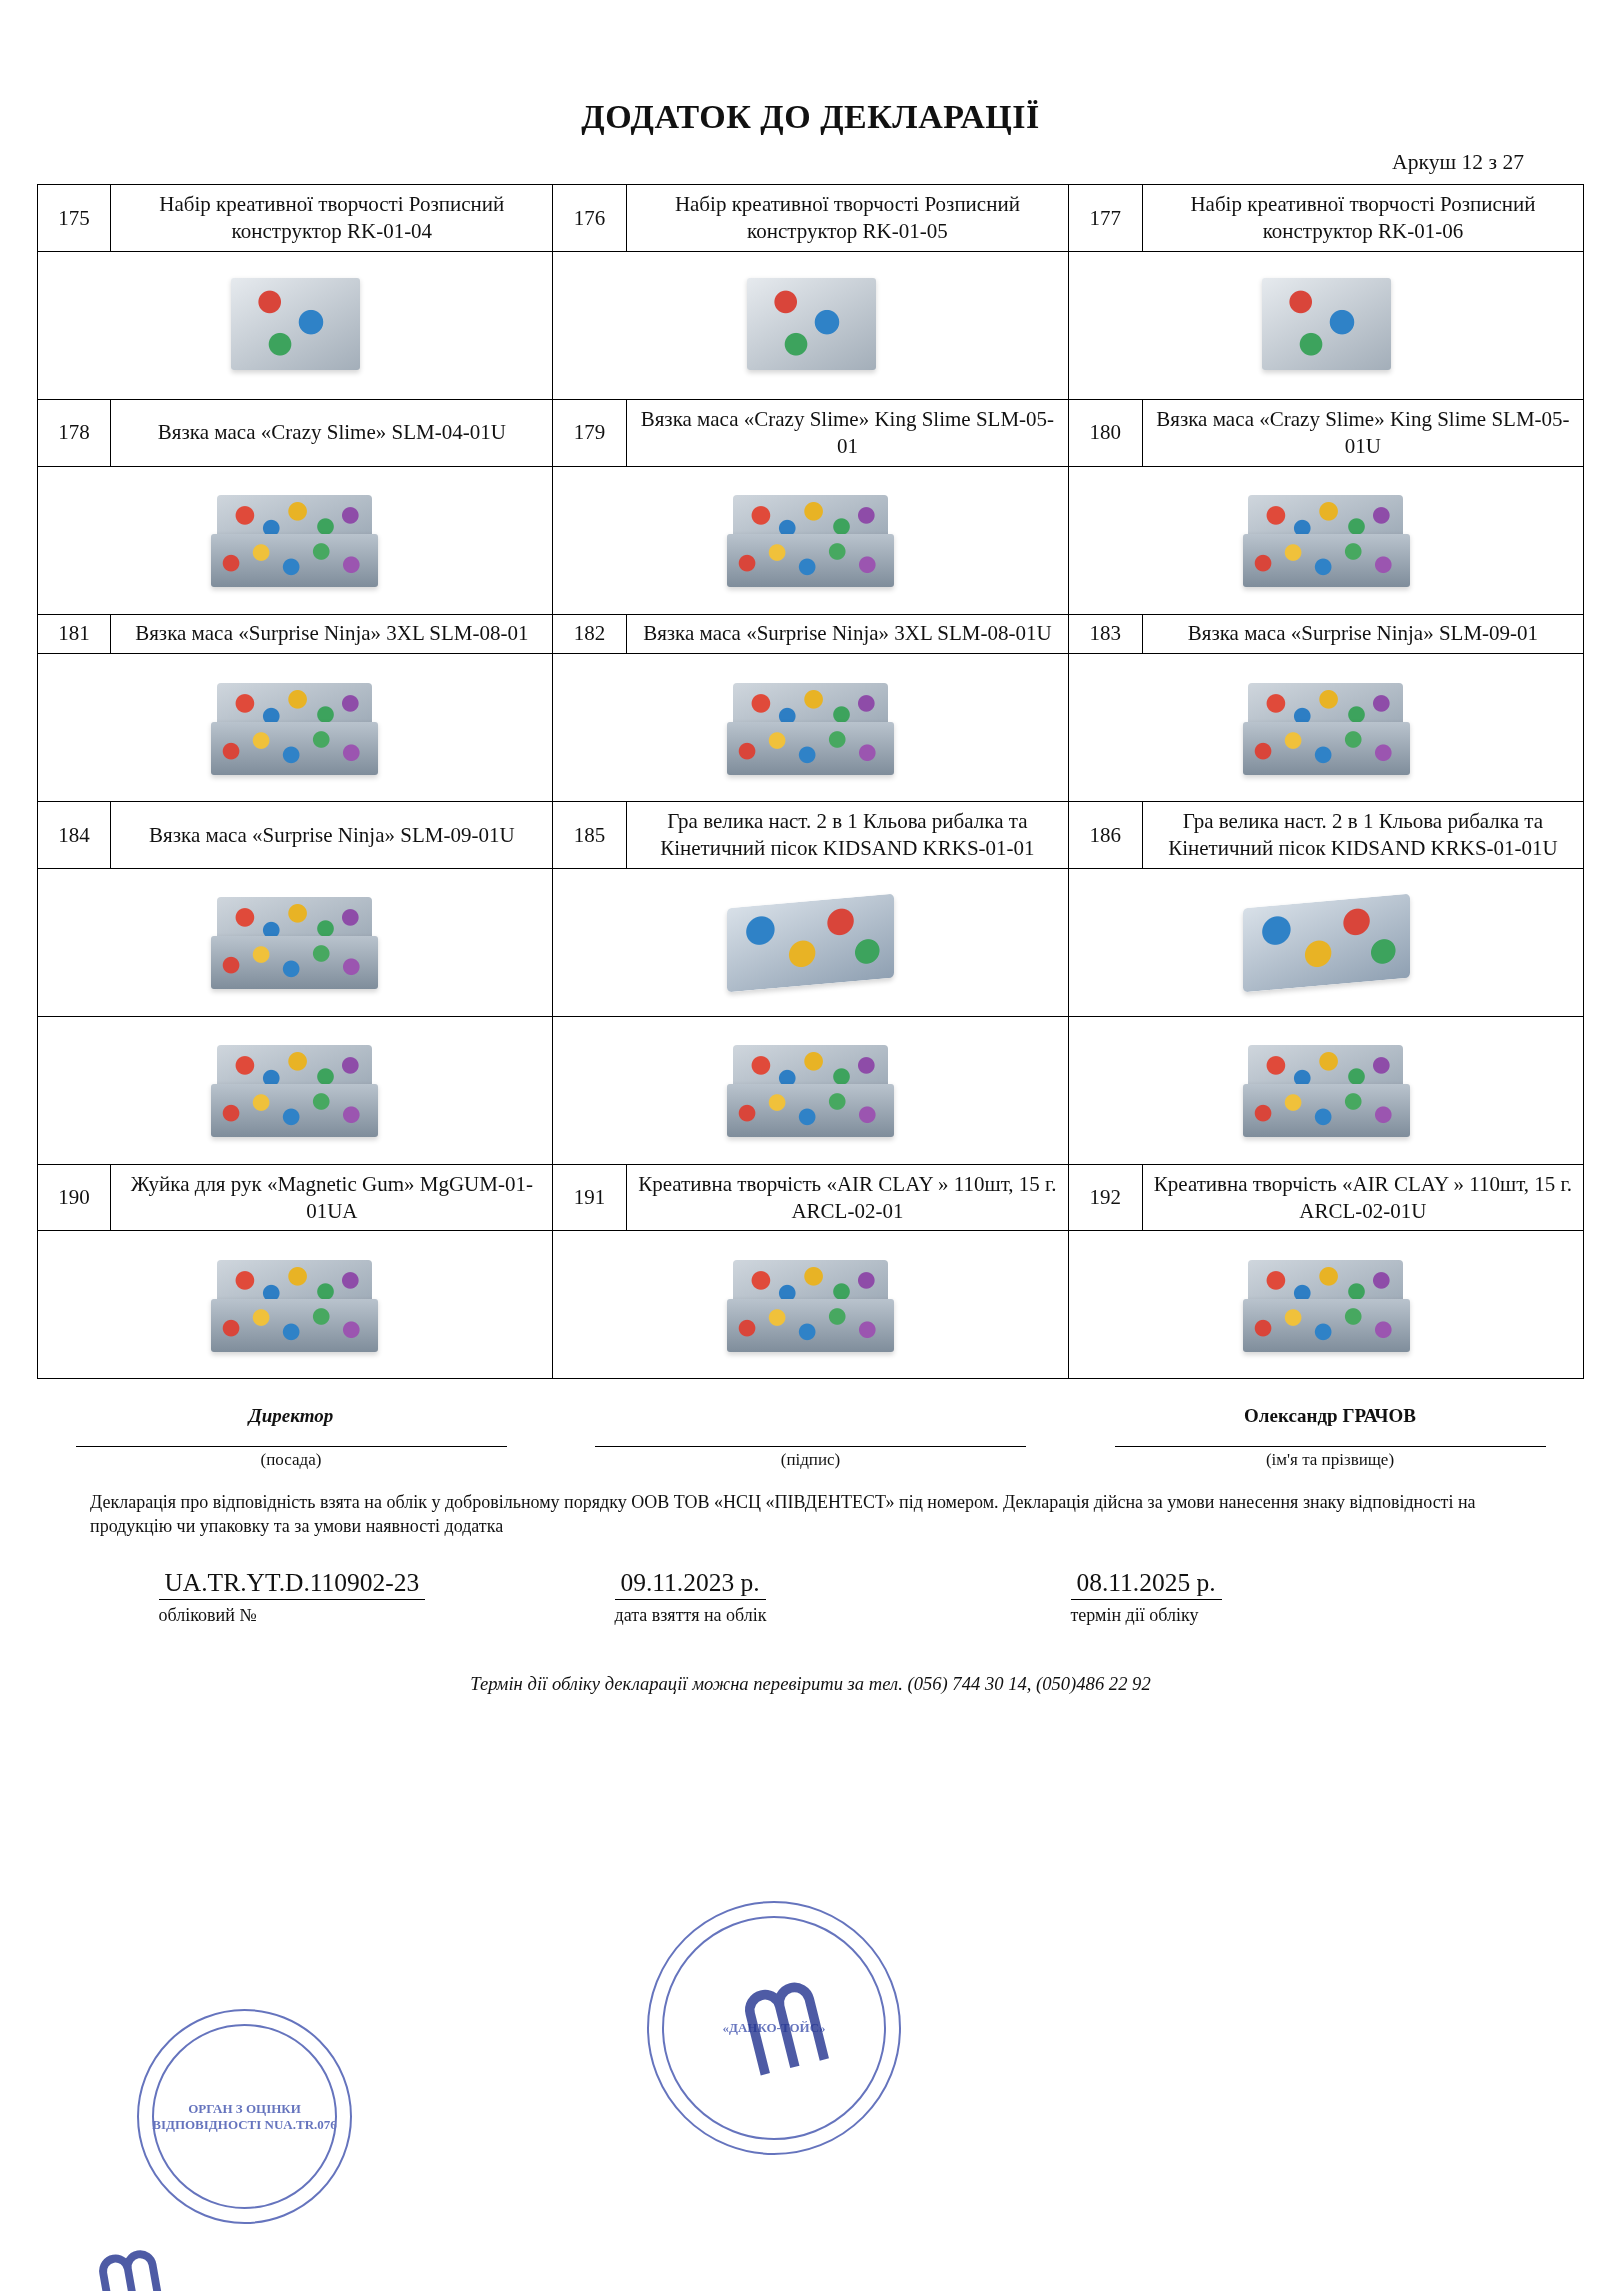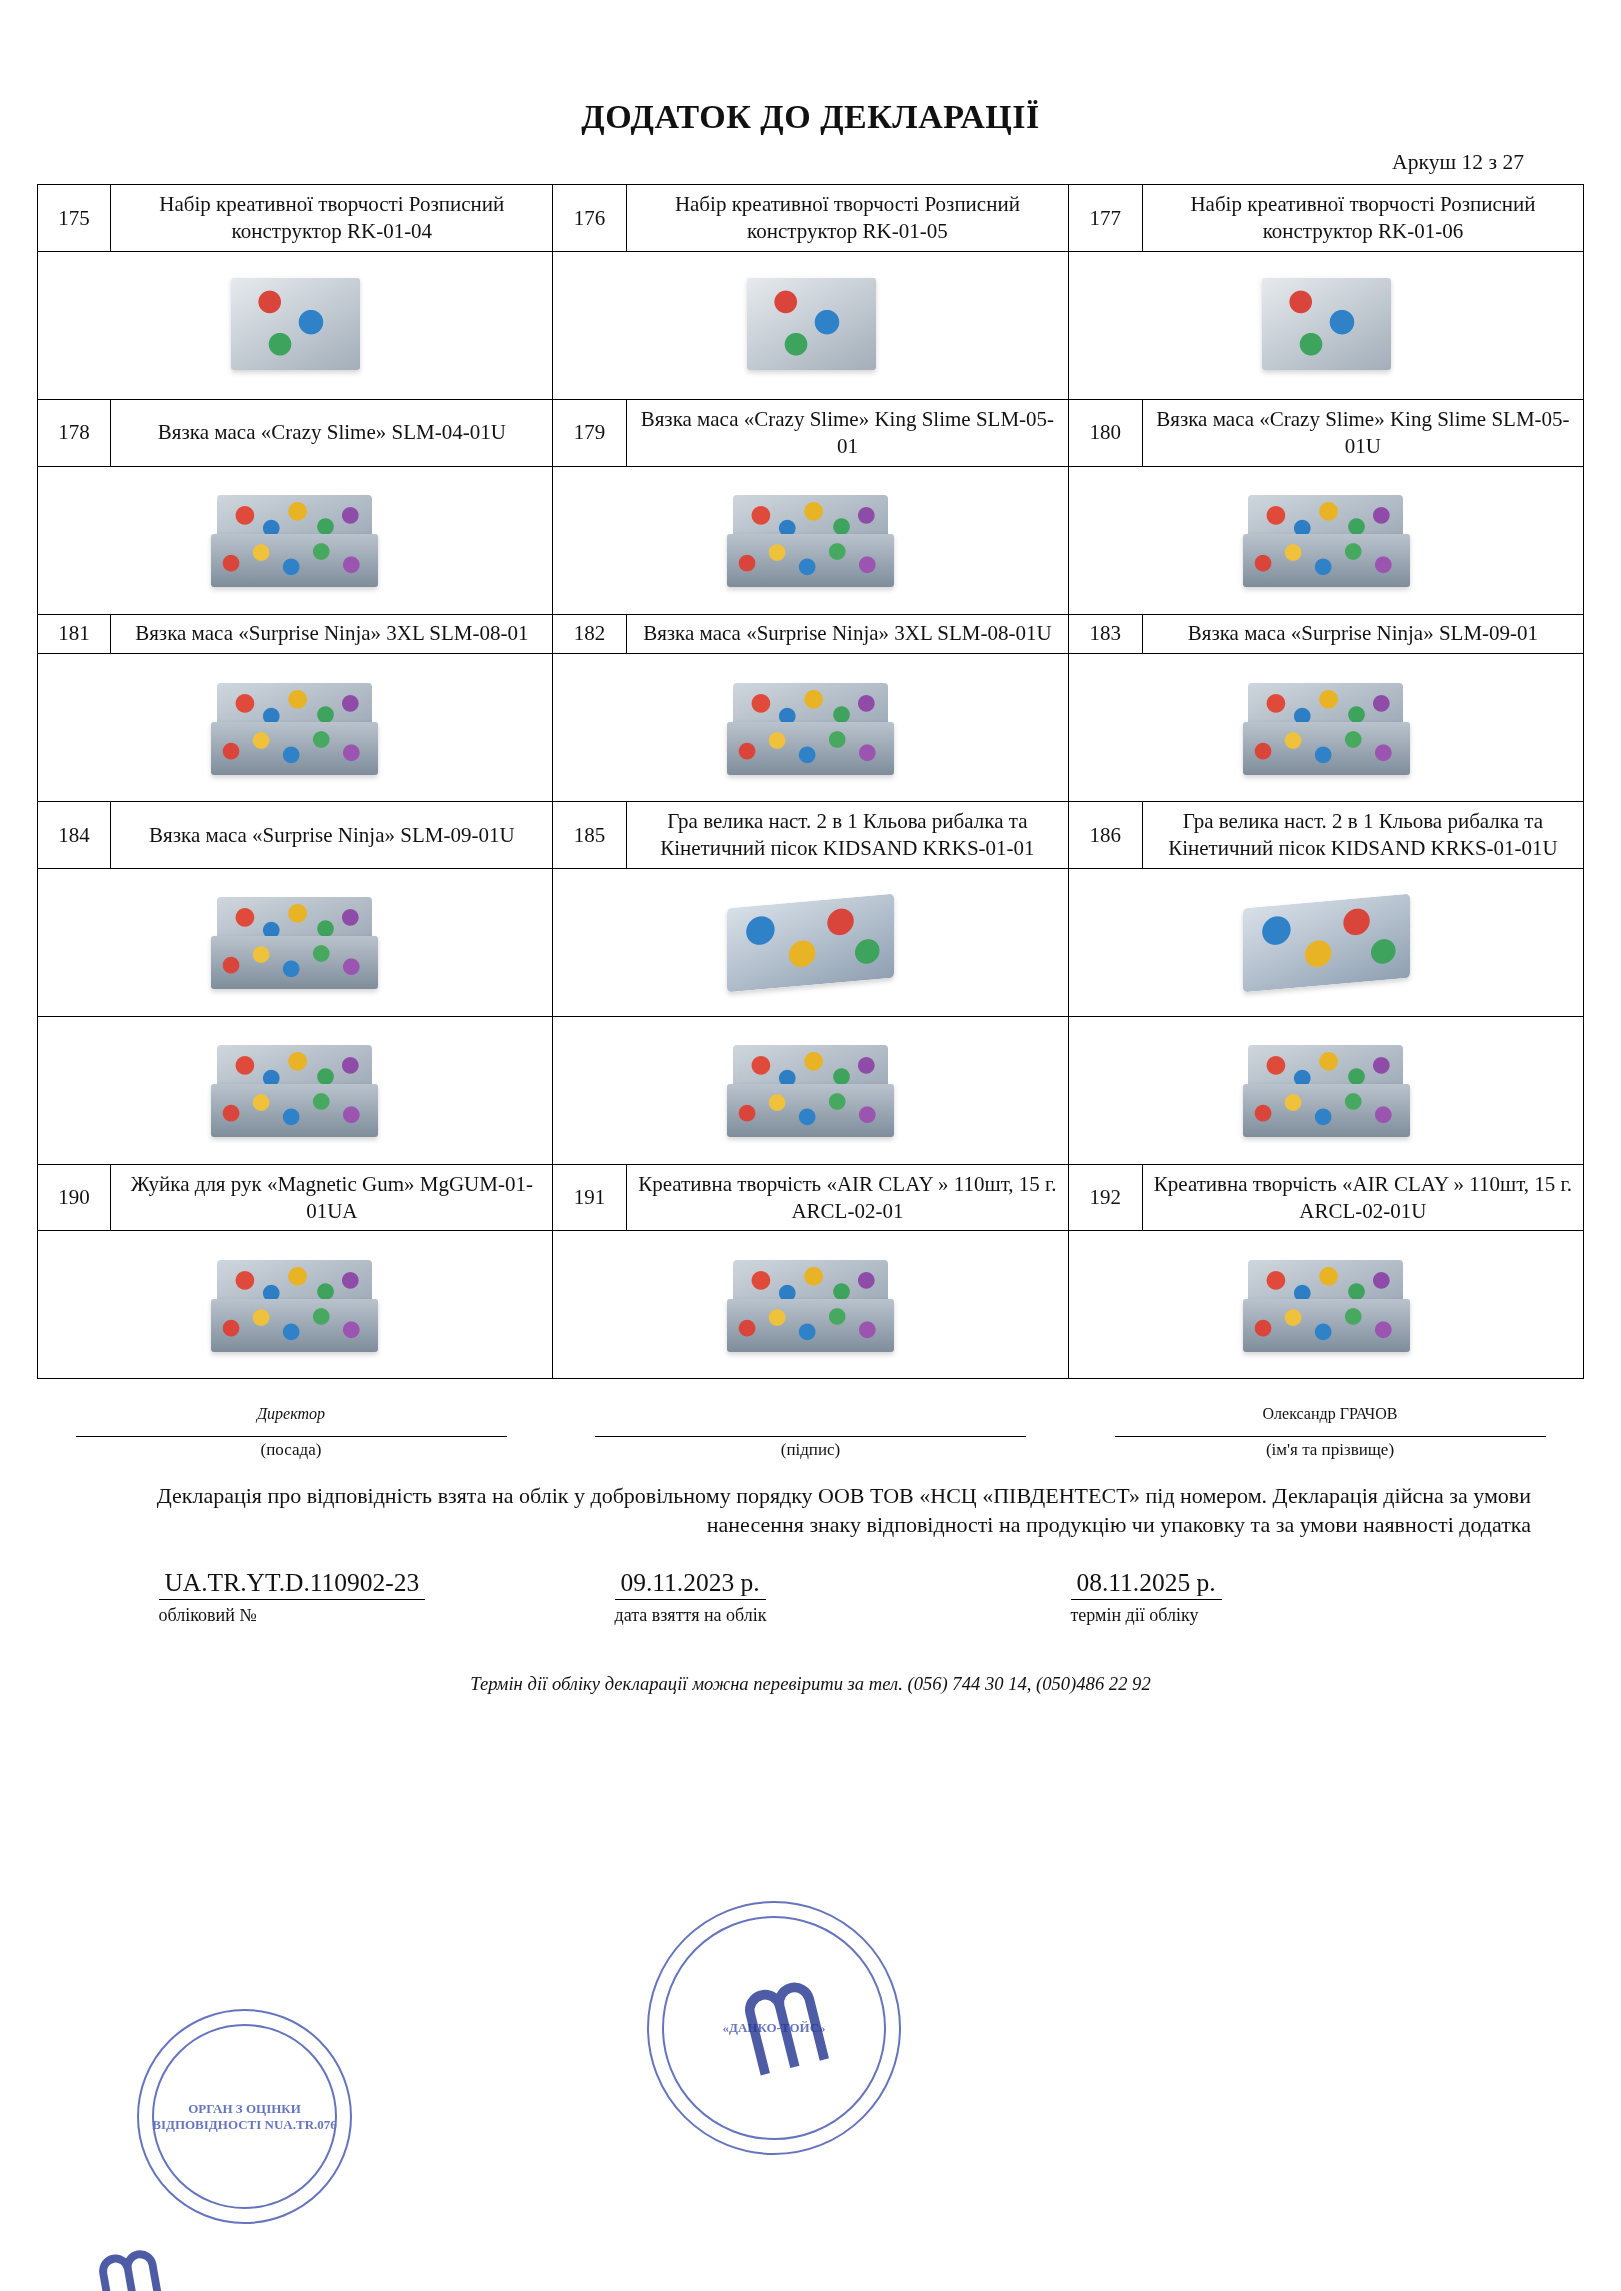--- a/index.html
+++ b/index.html
@@ -143,35 +143,35 @@
   }
   .sign-cell {
     width: 431px;
     text-align: center;
   }
   .sign-line {
     border-bottom: 1.6px solid #000;
     height: 29px;
   }
   .sign-name {
-    font-weight: normal;
+    font-weight: bold;
     font-style: italic;
-    font-size: 16px;
-    padding-bottom: 2px;
+    font-size: 19px;
+    padding-bottom: 12px;
   }
   .sign-name.plain {
     font-style: normal;
   }
   .sign-cap {
     font-size: 17px;
     margin-top: 2.9px;
   }
   .note {
-    text-align: right;
-    font-size: 22px;
+    text-align: left;
+    font-size: 18px;
     line-height: 1.32;
     margin: 21.6px auto 0 auto;
     width: 1441px;
   }
   .reg-row {
     display: flex;
     justify-content: space-between;
     margin: 29px auto 0 auto;
     width: 1304px;
   }

